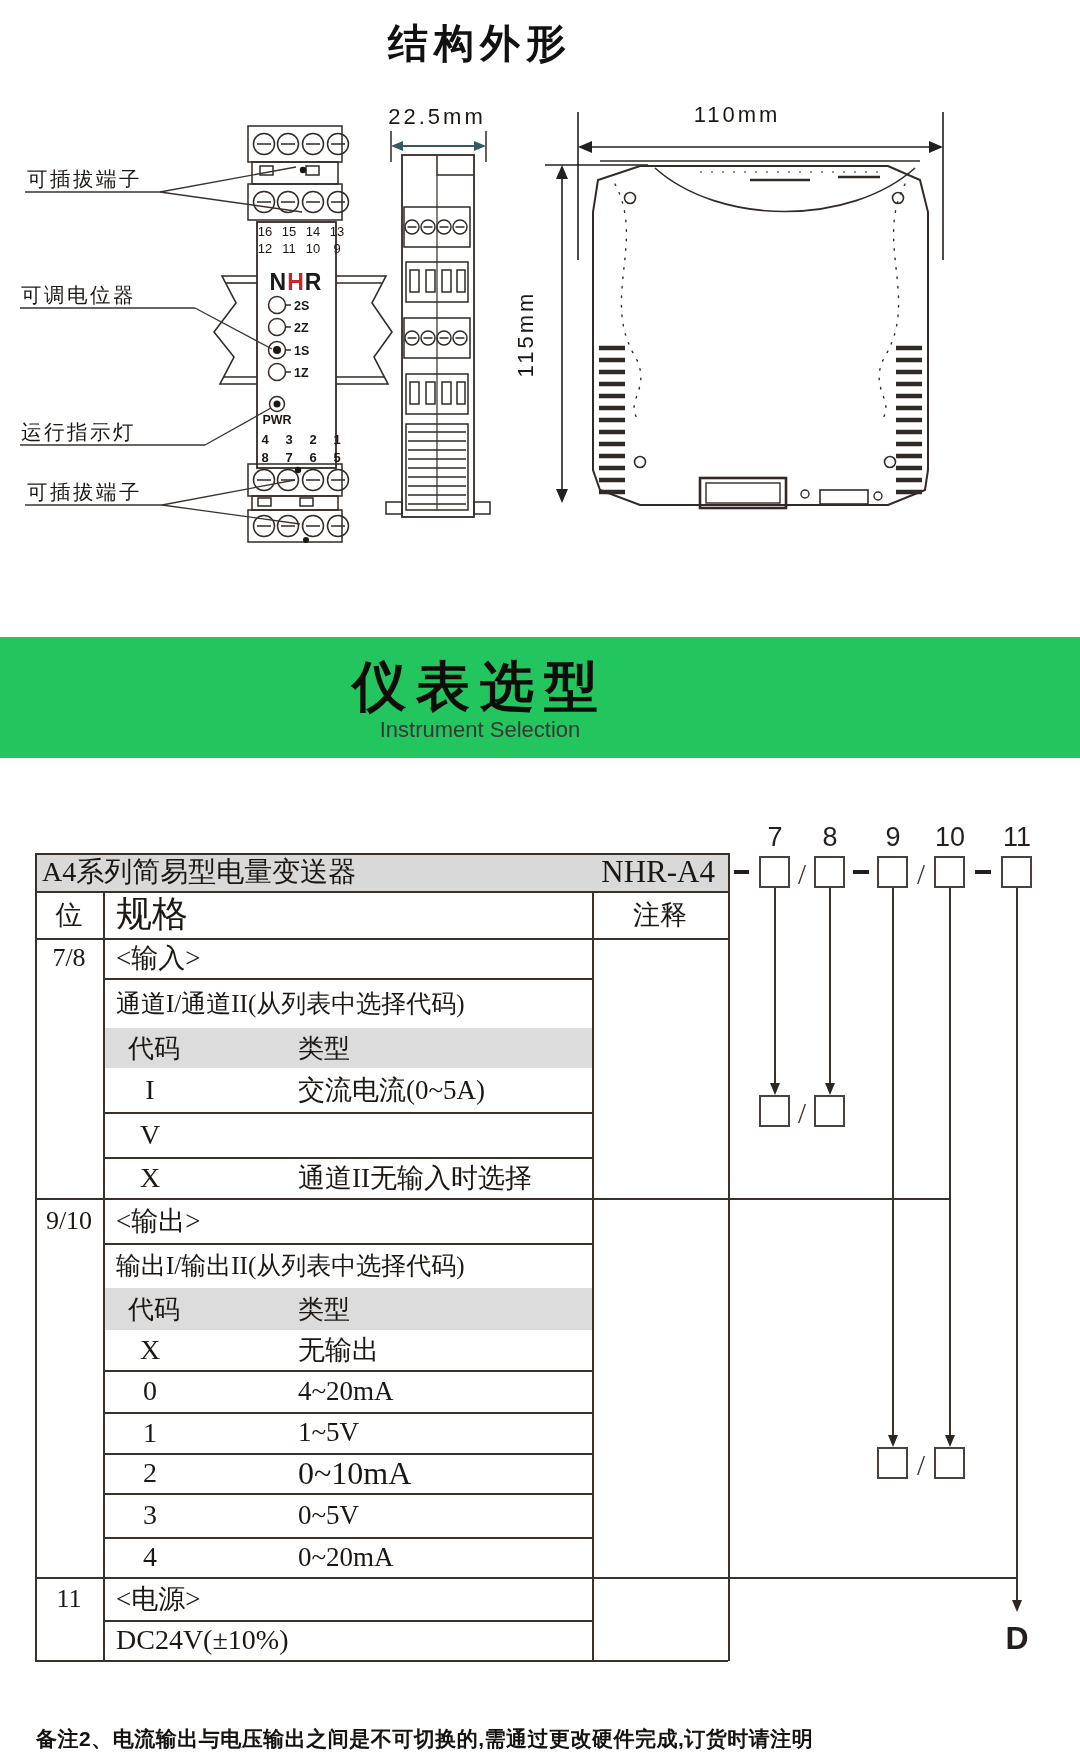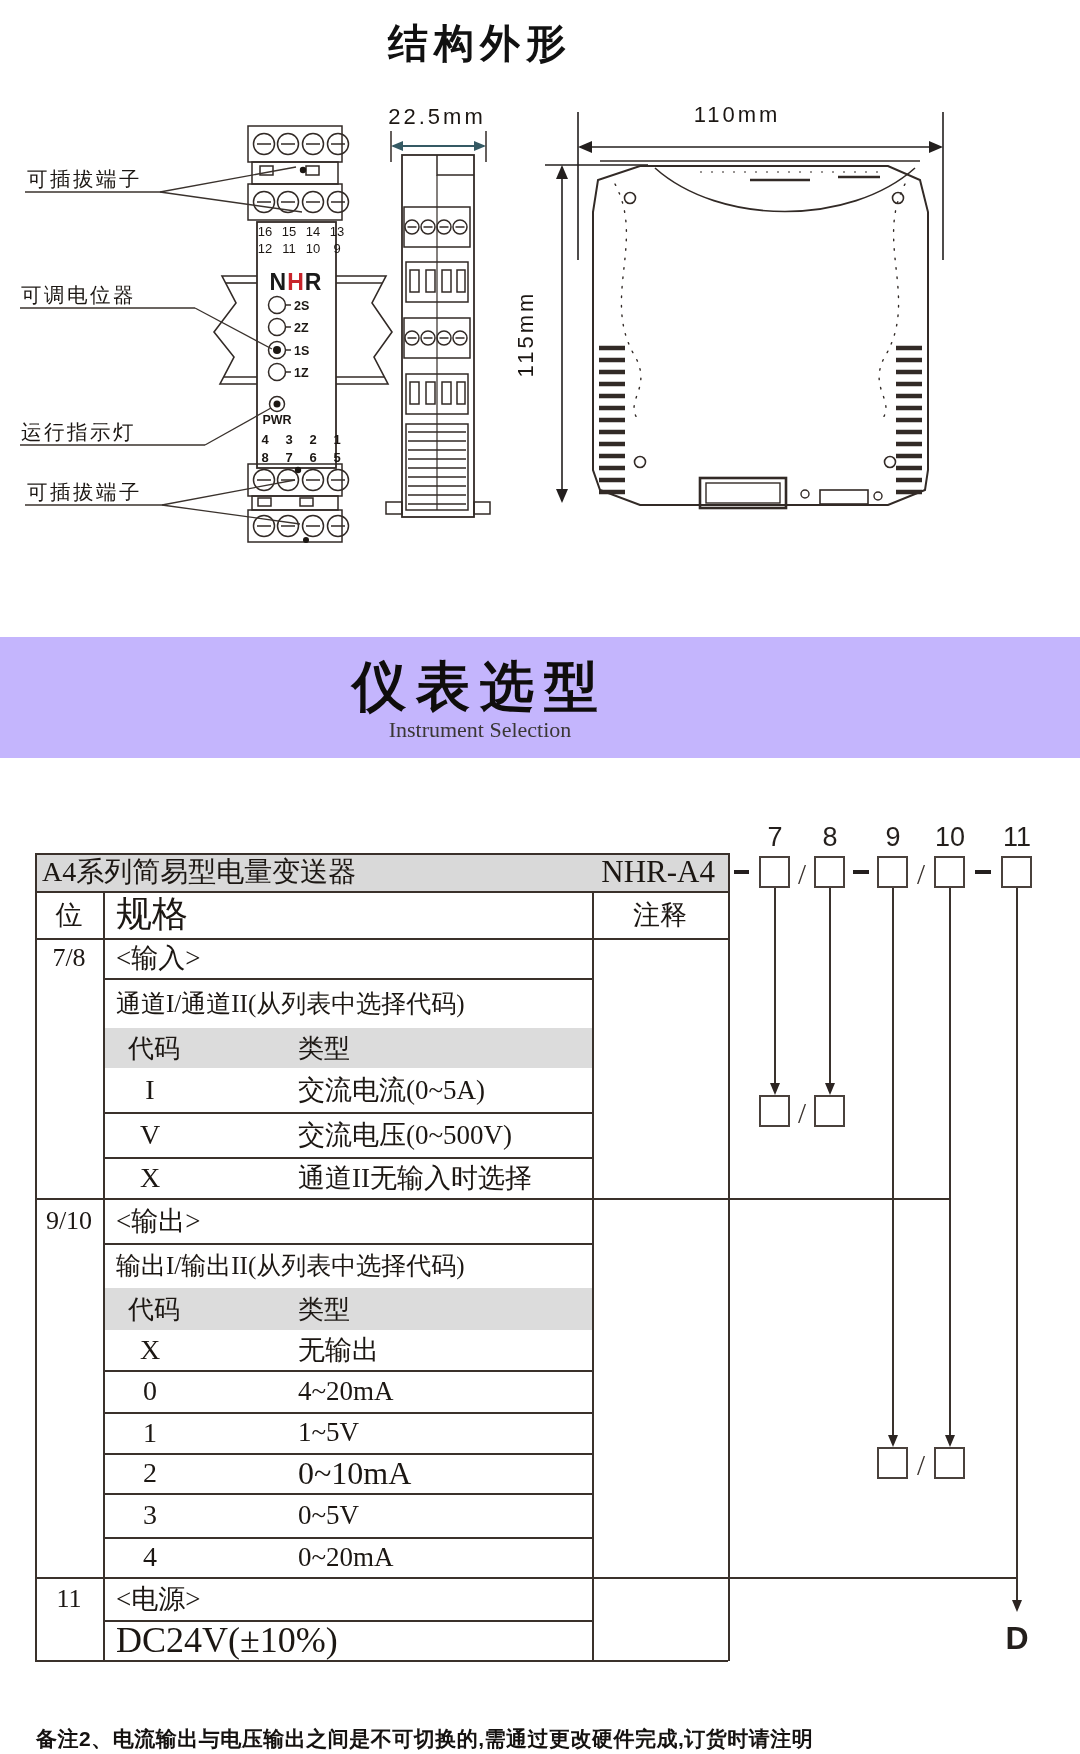--- a/index.html
+++ b/index.html
@@ -3,25 +3,25 @@
 <meta charset="utf-8">
 <style>
   * { margin:0; padding:0; box-sizing:border-box; }
   body { background:#ffffff; }
   .page { position:relative; width:1080px; height:1754px; background:#ffffff; overflow:hidden;
           font-family:"Liberation Sans", sans-serif; color:#1c1713; }
   .abs { position:absolute; }
   .sec-title { position:absolute; top:16px; left:0; width:960px; text-align:center;
                font-size:40px; font-weight:bold; letter-spacing:6px; color:#111; }
   svg text { font-family:"Liberation Sans", sans-serif; fill:#1c1713; }
-  .banner { position:absolute; left:0; top:637px; width:1080px; height:121px; background:#c4b5fd; }
+  .banner { position:absolute; left:0; top:637px; width:1080px; height:121px; background:#22c55e; }
   .banner-title { position:absolute; top:14px; left:0; width:960px; text-align:center;
                   font-size:54px; font-weight:bold; letter-spacing:10px; color:#0f0d0c; }
   .banner-sub { position:absolute; top:80px; left:0; width:960px; text-align:center;
-                font-size:22px; color:#3a3734;font-family:Liberation Serif, serif; }
+                font-size:22px; color:#3a3734; }
   .hl { position:absolute; height:1.6px; background:#3a312b; }
   .vl { position:absolute; width:1.6px; background:#3a312b; }
   .cell { position:absolute; display:flex; align-items:center;
           font-family:"Liberation Serif", serif; color:#1c1713; }
   .center { justify-content:center; }
   .grayband { position:absolute; background:#dcdcdc; }
   .modelband { position:absolute; left:35px; top:853px; width:693px; height:38px; background:#d9d9d9; }
   .digit { position:absolute; transform:translateX(-50%); font-size:27px; color:#241f1c; }
   .selbox { position:absolute; width:31px; height:32px; border:2px solid #4a413c; background:#fff; }
   .dash { position:absolute; height:4px; background:#241f1e; }
@@ -340,21 +340,20 @@
   <div class="cell center" style="left:592px;top:891px;width:136px;height:47px;font-size:27px">注释</div>
 
   <div class="cell center" style="left:35px;top:938px;width:68px;height:40px;font-size:26px">7/8</div>
   <div class="cell" style="left:116px;top:938px;height:40px;font-size:27px">&lt;输入&gt;</div>
   <div class="cell" style="left:116px;top:978px;height:50px;font-size:25px">通道I/通道II(从列表中选择代码)</div>
   <div class="cell" style="left:128px;top:1028px;height:40px;font-size:26px">代码</div>
   <div class="cell" style="left:298px;top:1028px;height:40px;font-size:26px">类型</div>
   <div class="cell center" style="left:120px;top:1068px;width:60px;height:44px;font-size:28px">I</div>
   <div class="cell" style="left:298px;top:1068px;height:44px;font-size:27px">交流电流(0~5A)</div>
   <div class="cell center" style="left:120px;top:1112px;width:60px;height:45px;font-size:28px">V</div>
-  <div class="cell" style="left:298px;top:1112px;height:45px;font-size:27px">交流电压(0~500V)</div>
   <div class="cell center" style="left:120px;top:1157px;width:60px;height:41px;font-size:28px">X</div>
   <div class="cell" style="left:298px;top:1157px;height:41px;font-size:27px">通道II无输入时选择</div>
 
   <div class="cell center" style="left:35px;top:1198px;width:68px;height:45px;font-size:26px">9/10</div>
   <div class="cell" style="left:116px;top:1198px;height:45px;font-size:27px">&lt;输出&gt;</div>
   <div class="cell" style="left:116px;top:1243px;height:45px;font-size:25px">输出I/输出II(从列表中选择代码)</div>
   <div class="cell" style="left:128px;top:1288px;height:42px;font-size:26px">代码</div>
   <div class="cell" style="left:298px;top:1288px;height:42px;font-size:26px">类型</div>
   <div class="cell center" style="left:120px;top:1330px;width:60px;height:40px;font-size:28px">X</div>
   <div class="cell" style="left:298px;top:1330px;height:40px;font-size:27px">无输出</div>
@@ -364,17 +363,17 @@
   <div class="cell" style="left:298px;top:1412px;height:41px;font-size:27px">1~5V</div>
   <div class="cell center" style="left:120px;top:1453px;width:60px;height:40px;font-size:28px">2</div>
   <div class="cell" style="left:298px;top:1453px;height:40px;font-size:32px">0~10mA</div>
   <div class="cell center" style="left:120px;top:1493px;width:60px;height:44px;font-size:28px">3</div>
   <div class="cell" style="left:298px;top:1493px;height:44px;font-size:27px">0~5V</div>
   <div class="cell center" style="left:120px;top:1537px;width:60px;height:40px;font-size:28px">4</div>
   <div class="cell" style="left:298px;top:1537px;height:40px;font-size:27px">0~20mA</div>
 
   <div class="cell center" style="left:35px;top:1577px;width:68px;height:43px;font-size:26px">11</div>
   <div class="cell" style="left:116px;top:1577px;height:43px;font-size:27px">&lt;电源&gt;</div>
-  <div class="cell" style="left:116px;top:1620px;height:40px;font-size:36px">DC24V(±10%)</div>
+  <div class="cell" style="left:116px;top:1620px;height:40px;font-size:28px">DC24V(±10%)</div>
 
   <div class="note" style="top:1725px">备注2、电流输出与电压输出之间是不可切换的,需通过更改硬件完成,订货时请注明</div>
 
 </div>
 
 </body></html>

